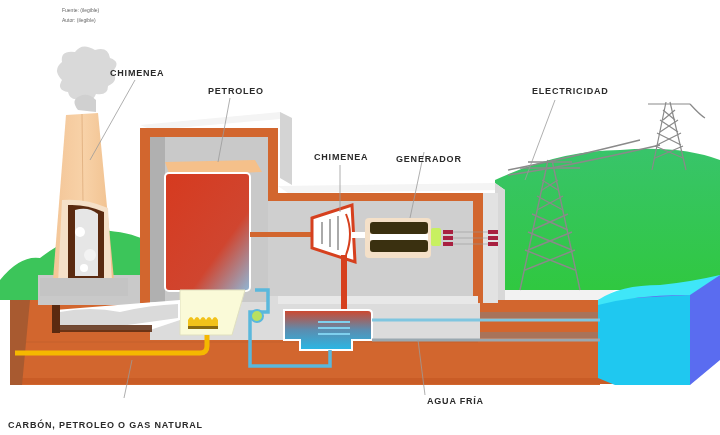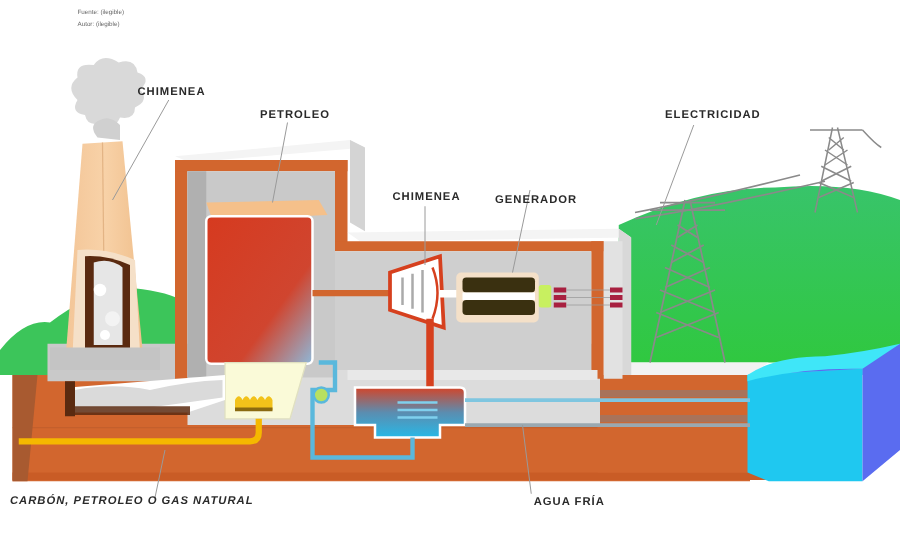--- a/index.html
+++ b/index.html
@@ -226,15 +226,15 @@
 </svg>
 
   <div class="credit" style="left:62px;top:7px;">Fuente: (ilegible)</div>
   <div class="credit" style="left:62px;top:17px;">Autor: (ilegible)</div>
 
   <div class="label" style="left:110px;top:68px;">CHIMENEA</div>
   <div class="label" style="left:208px;top:86px;">PETROLEO</div>
   <div class="label" style="left:314px;top:152px;">CHIMENEA</div>
   <div class="label" style="left:396px;top:154px;">GENERADOR</div>
   <div class="label" style="left:532px;top:86px;">ELECTRICIDAD</div>
-  <div class="label" style="left:8px;top:395px;font-style:italic;">CARBÓN, PETROLEO O GAS NATURAL</div>
+  <div class="label" style="left:8px;top:420px;">CARBÓN, PETROLEO O GAS NATURAL</div>
   <div class="label" style="left:398px;top:396px;margin-left:29px;">AGUA FRÍA</div>
 </div>
 
 </body></html>

